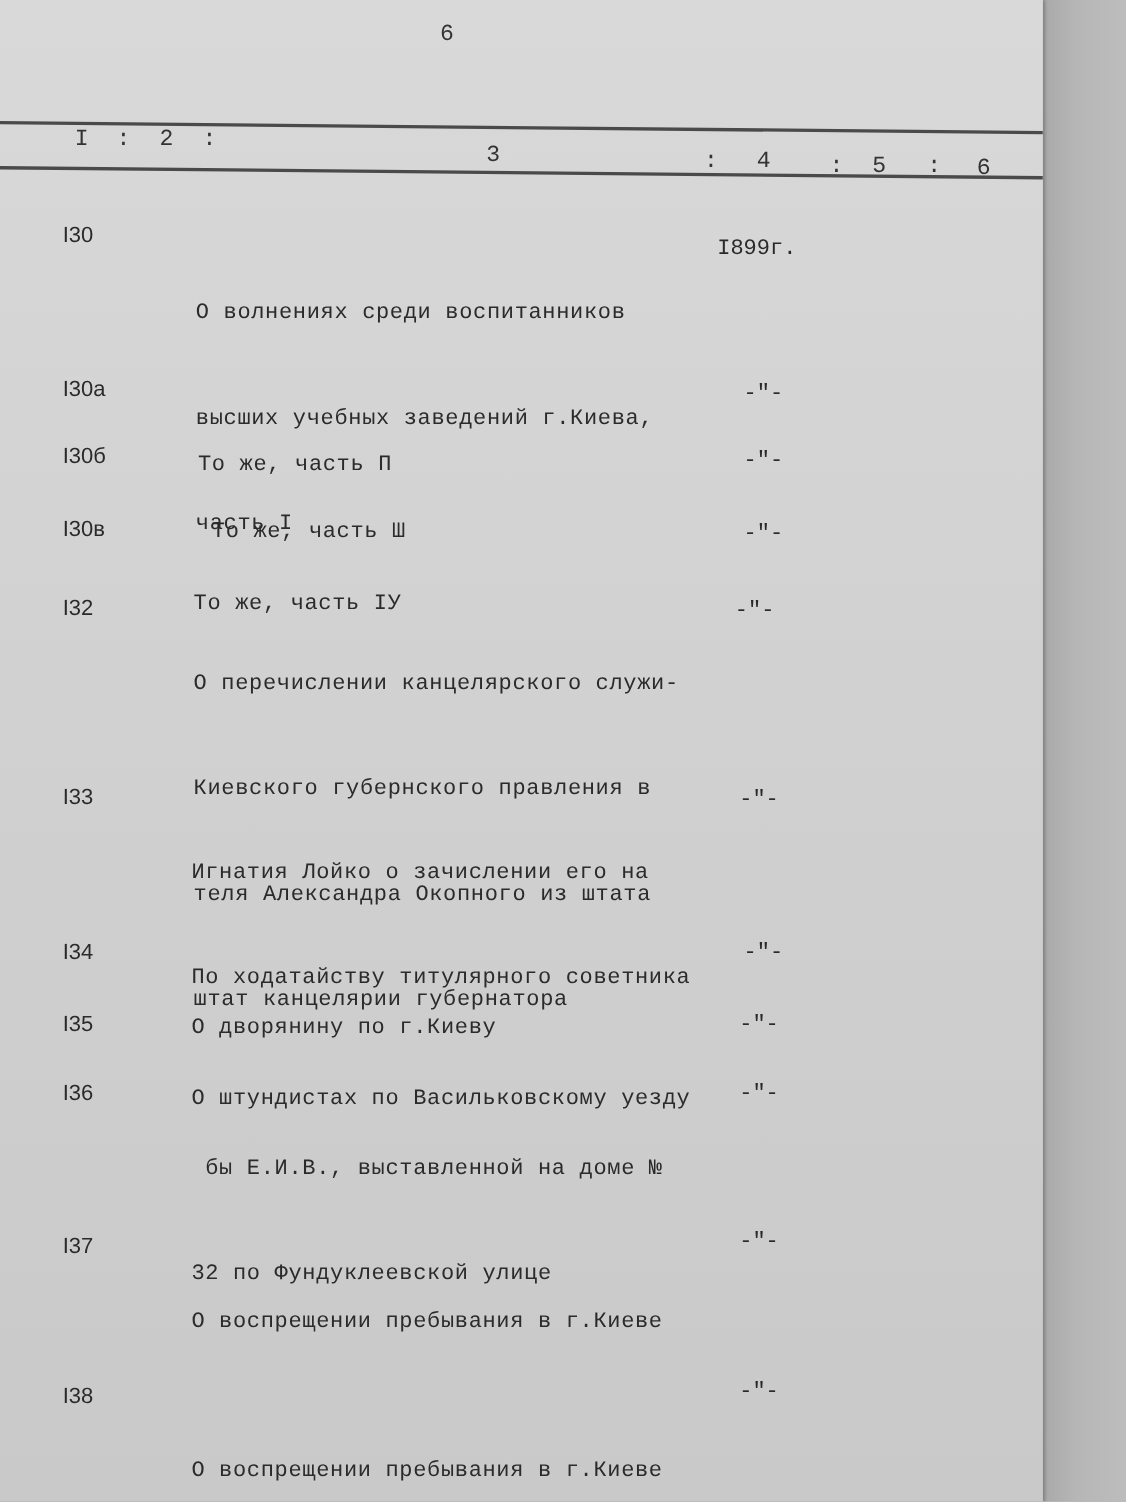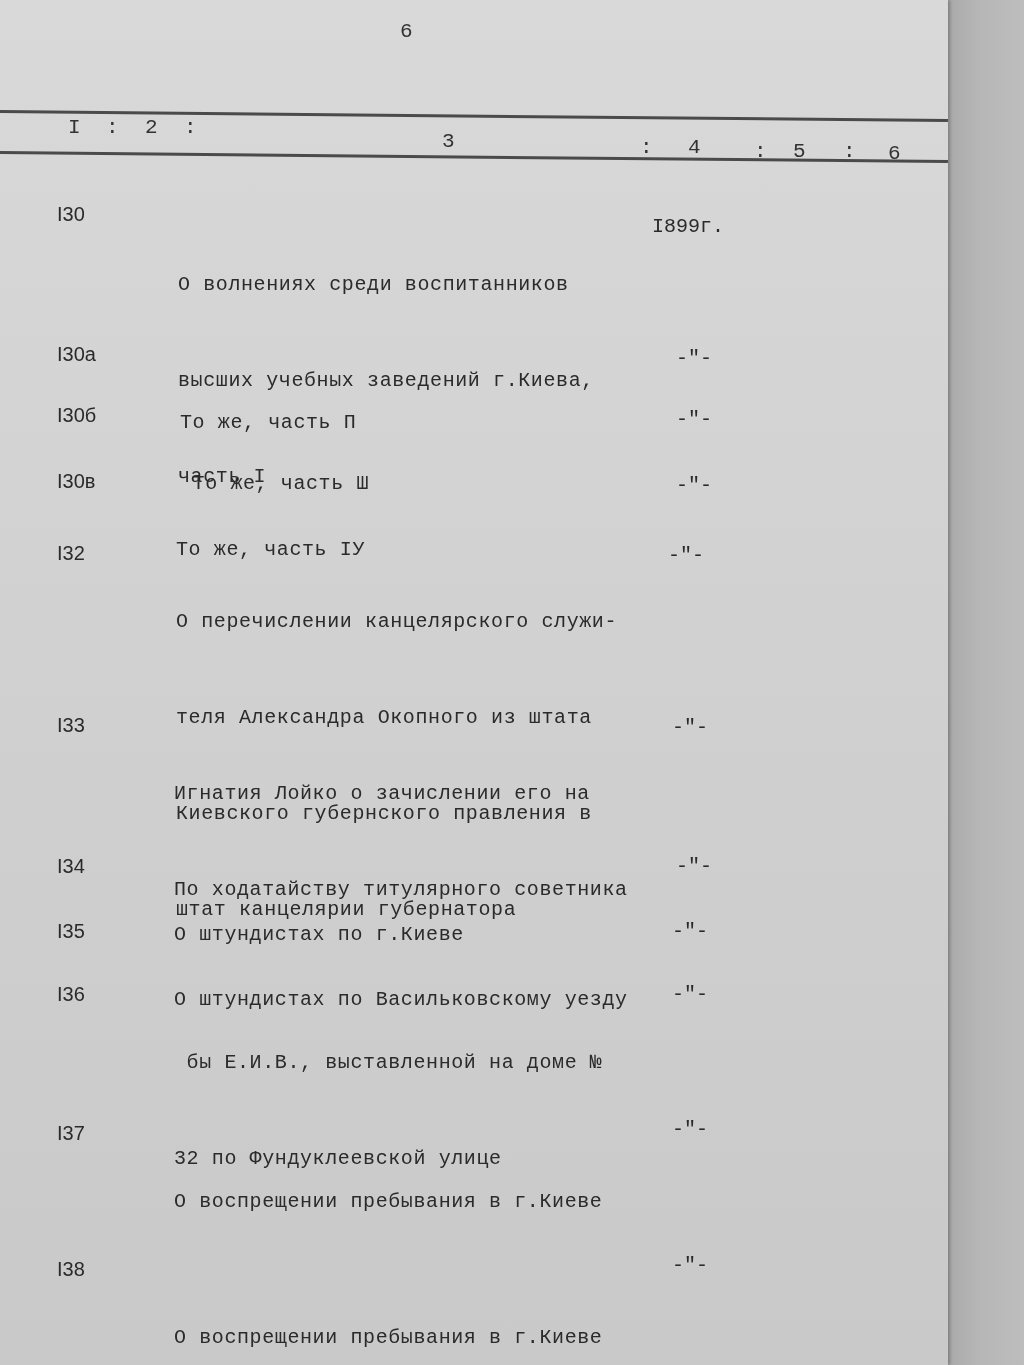--- a/index.html
+++ b/index.html
@@ -144,40 +144,40 @@
     <span class="title" style="left:176px;">
       <span class="line">То же, часть IУ</span>
     </span>
     <span class="date" style="left:676px; top:4px;">-"-</span>
   </div>
 
   <div class="row" style="top:542px;">
     <span class="num">I32</span>
     <span class="title" style="left:176px;">
       <span class="line">О перечислении канцелярского служи-</span>
+      <span class="line">Киевского губернского правления в</span>
       <span class="line">теля Александра Окопного из штата</span>
-      <span class="line">Киевского губернского правления в</span>
       <span class="line">штат канцелярии губернатора</span>
     </span>
     <span class="date" style="left:668px; top:2px;">-"-</span>
   </div>
 
   <div class="row" style="top:714px;">
     <span class="num">I33</span>
     <span class="title" style="left:174px;">
       <span class="line">Игнатия Лойко о зачислении его на</span>
       <span class="line">По ходатайству титулярного советника</span>
     </span>
     <span class="date" style="left:672px; top:2px;">-"-</span>
   </div>
 
   <div class="row" style="top:855px;">
     <span class="num">I34</span>
     <span class="title" style="left:174px;">
-      <span class="line">О штундистах по г.Киеве</span>
+      <span class="line">О дворянину по г.Киеву</span>
     </span>
     <span class="date" style="left:676px; top:0px;">-"-</span>
   </div>
 
   <div class="row" style="top:920px;">
     <span class="num">I35</span>
     <span class="title" style="left:174px;">
       <span class="line">О штундистах по Васильковскому уезду</span>
     </span>
     <span class="date" style="left:672px; top:0px;">-"-</span>

